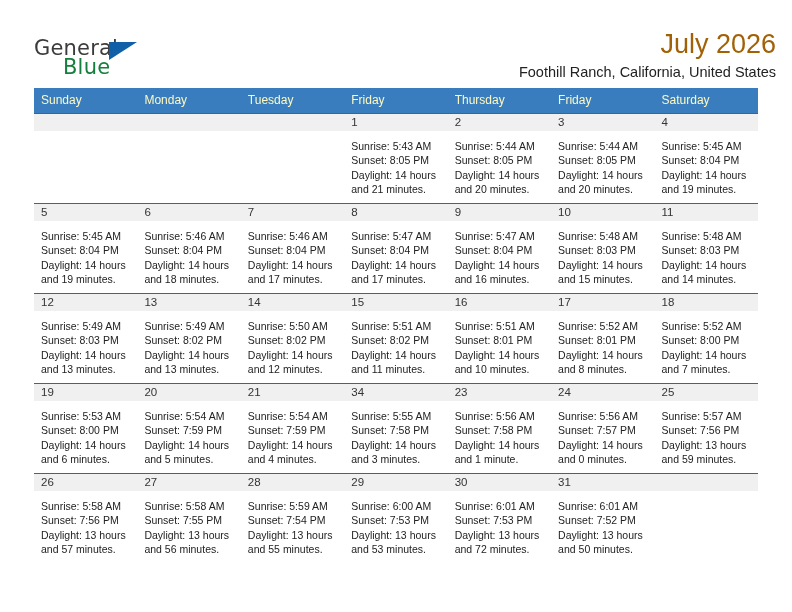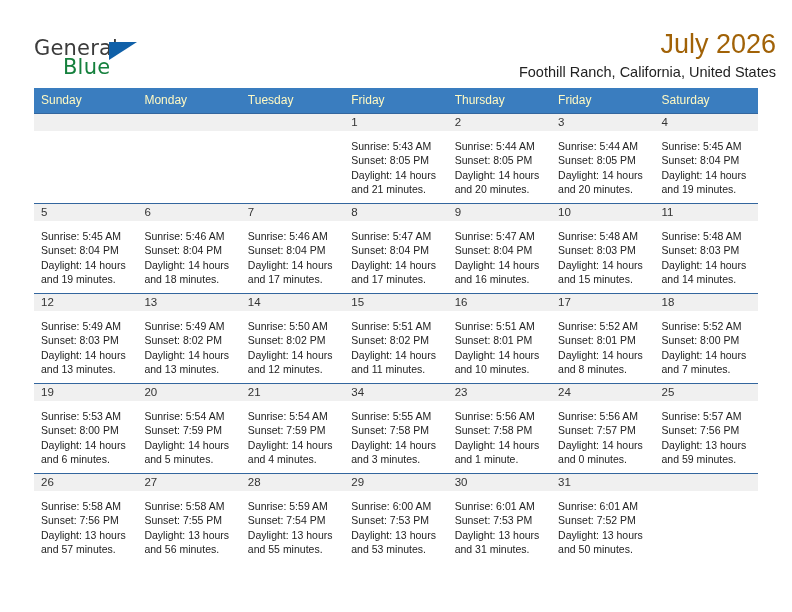--- a/index.html
+++ b/index.html
@@ -438,21 +438,21 @@
               <div>Daylight: 13 hours</div>
               <div>and 53 minutes.</div>
             </div>
           </td>
           <td>
             <div class="daynum-bar">30</div>
             <div class="cell-lines">
               <div>Sunrise: 6:01 AM</div>
               <div>Sunset: 7:53 PM</div>
               <div>Daylight: 13 hours</div>
-              <div>and 31 minutes.</div>
+              <div>and 72 minutes.</div>
             </div>
           </td>
           <td>
             <div class="daynum-bar">31</div>
             <div class="cell-lines">
               <div>Sunrise: 6:01 AM</div>
               <div>Sunset: 7:52 PM</div>
               <div>Daylight: 13 hours</div>
               <div>and 50 minutes.</div>
             </div>

